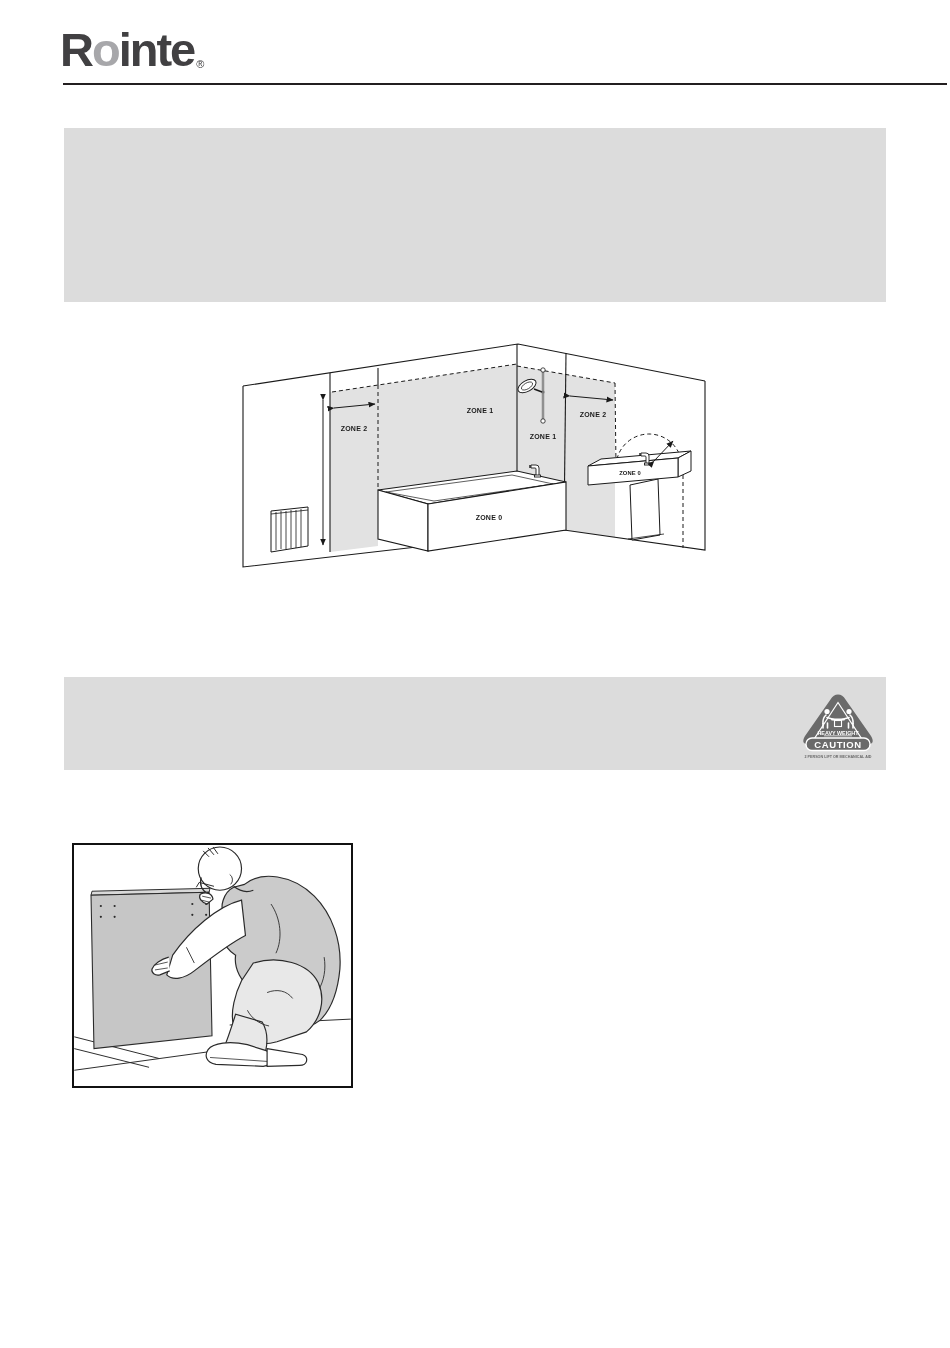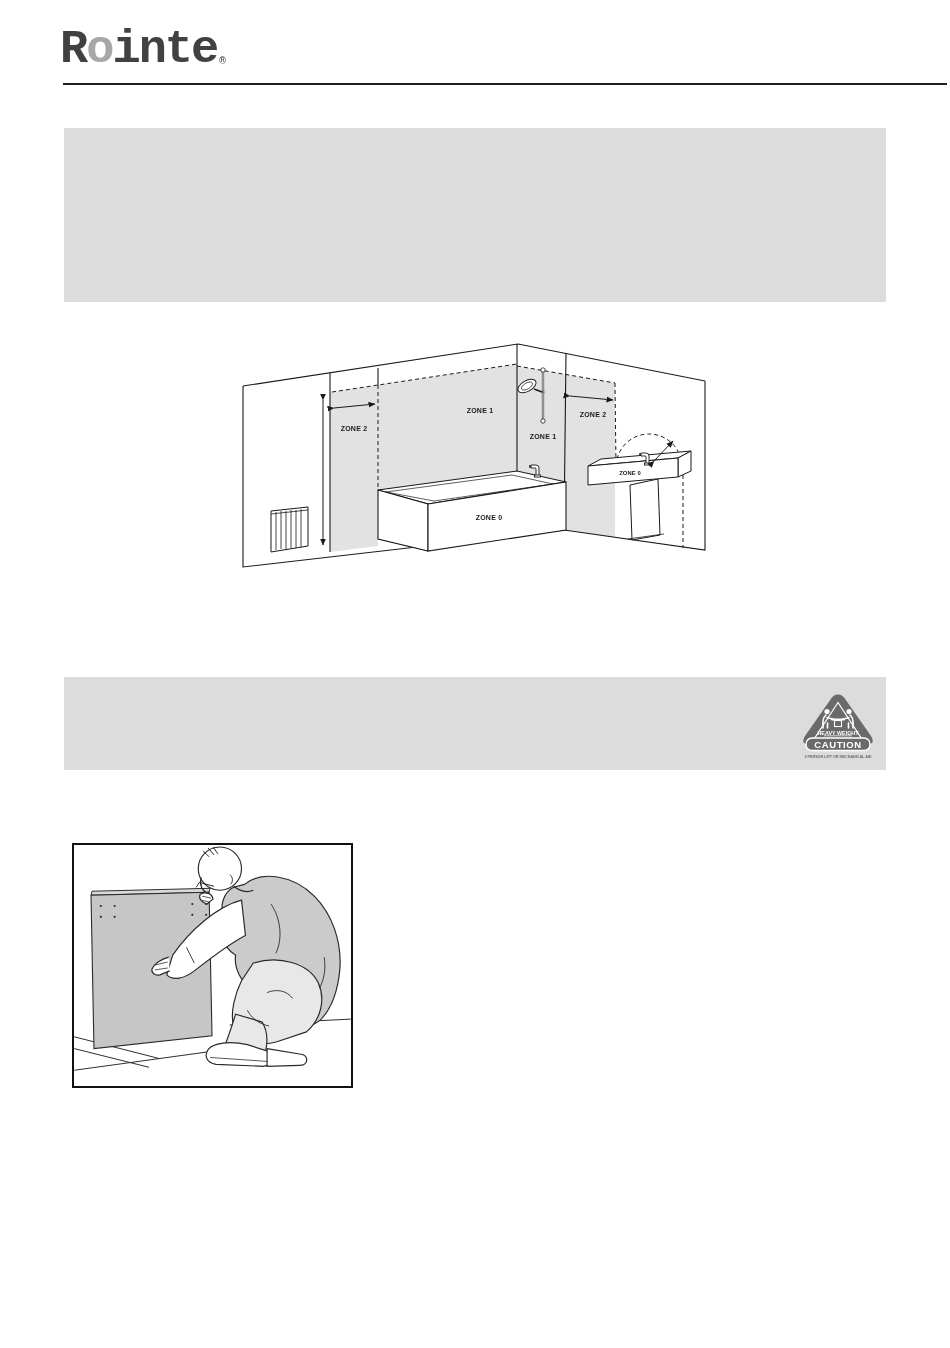--- a/index.html
+++ b/index.html
@@ -9,21 +9,21 @@
     background:#ffffff;
     font-family:"Liberation Sans", sans-serif;
     overflow:hidden;
     margin:0 auto;
   }
   
   .logo{
     position:absolute;left:60px;top:26px;
     font-weight:700;font-size:47px;letter-spacing:-2px;
     color:#414042;line-height:48px;
-    font-family:Liberation Mono, monospace;
+    font-family:Liberation Sans, sans-serif;
   }
   .logo .lt-dark{color:#414042;}
   .logo .lt-gray{color:#a7a7aa;}
   .logo .reg{
     font-size:11px;letter-spacing:0;
     vertical-align:baseline;position:relative;top:2px;left:2px;
     color:#414042;font-weight:400;
   }
   .header-rule{
     position:absolute;left:63px;top:83px;width:884px;height:2px;

